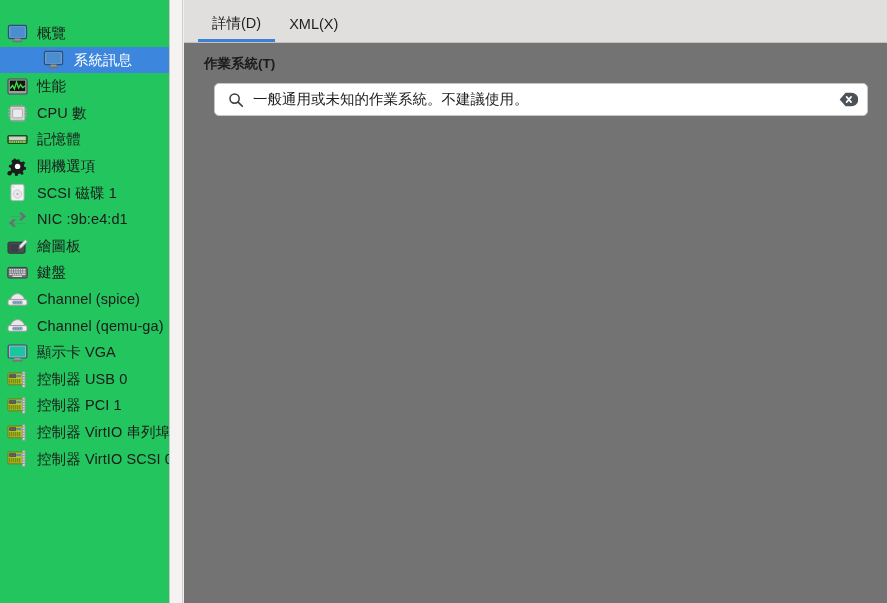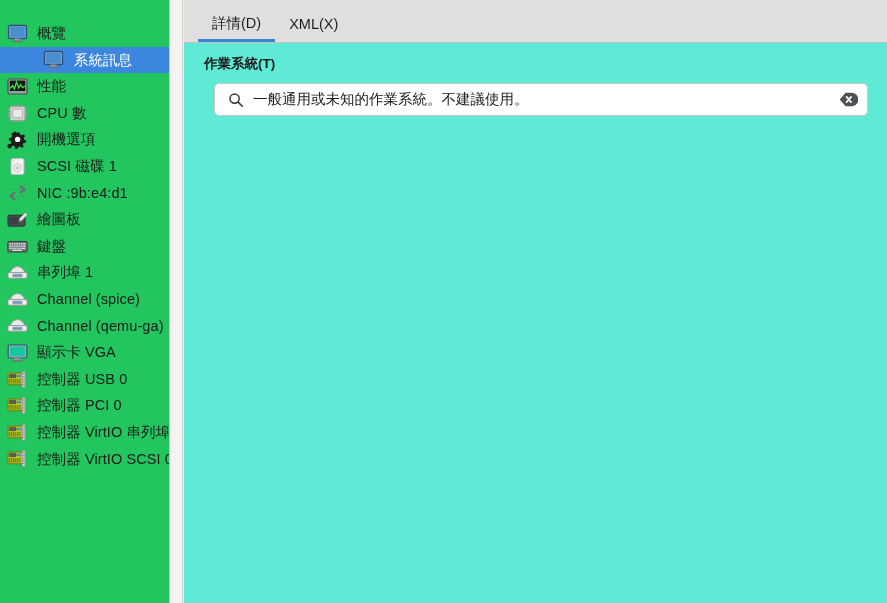--- a/index.html
+++ b/index.html
@@ -96,21 +96,21 @@
     content: "";
     position: absolute;
     left: 0; right: 0; bottom: 0;
     height: 3px;
     background: #3b82d6;
   }
 
   #pane {
     flex: 1 1 auto;
     padding: 12px 16px 0 16px;
-    background: #5eead4;
+    background: #737373;
   }
   .field-label {
     font-size: 13.5px;
     font-weight: bold;
     color: #1b1b1b;
     margin: 0 0 10px 4px;
   }
   .search-row { padding: 0 3px 0 14px; }
   .search-box {
     display: flex;
@@ -193,20 +193,39 @@
                 <rect x="0.9" y="5" width="1.9" height="1.3"></rect>
                 <rect x="0.9" y="8" width="1.9" height="1.3"></rect>
                 <rect x="0.9" y="11" width="1.9" height="1.3"></rect>
                 <rect x="18.2" y="5" width="1.9" height="1.3"></rect>
                 <rect x="18.2" y="8" width="1.9" height="1.3"></rect>
                 <rect x="18.2" y="11" width="1.9" height="1.3"></rect>
               </g>
             </svg>
           </span>
           <span class="hw-label">CPU 數</span>
+        </div>
+        <div class="hw-item">
+          <span class="hw-ico">
+            <svg width="21" height="19" viewBox="0 0 21 19">
+              <rect x="0.8" y="5.5" width="19.4" height="8" rx="0.8" fill="#2f6d2f" stroke="#1d4a1d" stroke-width="1"></rect>
+              <rect x="2" y="6.6" width="16.8" height="3.6" fill="#cfcfcf"></rect>
+              <g fill="#8fd24a">
+                <rect x="2.2" y="10.8" width="1.5" height="2.2"></rect>
+                <rect x="4.4" y="10.8" width="1.5" height="2.2"></rect>
+                <rect x="6.6" y="10.8" width="1.5" height="2.2"></rect>
+                <rect x="8.8" y="10.8" width="1.5" height="2.2"></rect>
+                <rect x="11" y="10.8" width="1.5" height="2.2"></rect>
+                <rect x="13.2" y="10.8" width="1.5" height="2.2"></rect>
+                <rect x="15.4" y="10.8" width="1.5" height="2.2"></rect>
+                <rect x="17.1" y="10.8" width="1.5" height="2.2"></rect>
+              </g>
+            </svg>
+          </span>
+          <span class="hw-label">記憶體</span>
         </div>
         <div class="hw-item">
           <span class="hw-ico">
             <svg width="21" height="19" viewBox="0 0 21 19">
               <path d="M12.3 2.2l.5 2.1 1.9.9 2-1 1.5 1.8-1.4 1.7.4 2 2 .8-.3 2.3-2.2.2-1 1.8 1 1.9-1.9 1.4-1.6-1.5-2 .4-.9 2-2.3-.3-.2-2.2-1.8-1-1.9 1-1.4-1.9 1.5-1.6-.4-2-2-.9.3-2.2 2.2-.2 1-1.8-1-1.9L7.9 1.2l1.6 1.5z" fill="#1c1c1c"></path>
               <circle cx="10.6" cy="9.4" r="2.7" fill="#ffffff"></circle>
               <circle cx="2.6" cy="16.2" r="2.2" fill="#1c1c1c"></circle>
             </svg>
           </span>
           <span class="hw-label">開機選項</span>
@@ -280,37 +299,20 @@
               <rect x="5.6" y="11.2" width="9.8" height="2.6" rx="1.2" fill="#9fb9d4" stroke="#6f8da8" stroke-width="0.7"></rect>
               <g fill="#5d7e9c">
                 <rect x="6.4" y="11.8" width="0.9" height="1.4"></rect>
                 <rect x="8" y="11.8" width="0.9" height="1.4"></rect>
                 <rect x="9.6" y="11.8" width="0.9" height="1.4"></rect>
                 <rect x="11.2" y="11.8" width="0.9" height="1.4"></rect>
                 <rect x="12.8" y="11.8" width="0.9" height="1.4"></rect>
               </g>
             </svg>
           </span>
-          <span class="hw-label">串列埠 1</span>
-        </div>
-        <div class="hw-item">
-          <span class="hw-ico">
-            <svg width="21" height="19" viewBox="0 0 21 19">
-              <path d="M3.2 9.8C4.5 6 7.2 3.6 10.5 3.6c3.3 0 6 2.4 7.3 6.2z" fill="#e9e9e9" stroke="#9b9b9b" stroke-width="1"></path>
-              <rect x="1" y="9.6" width="19" height="5.6" rx="1.4" fill="#f0f0f0" stroke="#9b9b9b" stroke-width="1"></rect>
-              <rect x="5.6" y="11.2" width="9.8" height="2.6" rx="1.2" fill="#9fb9d4" stroke="#6f8da8" stroke-width="0.7"></rect>
-              <g fill="#5d7e9c">
-                <rect x="6.4" y="11.8" width="0.9" height="1.4"></rect>
-                <rect x="8" y="11.8" width="0.9" height="1.4"></rect>
-                <rect x="9.6" y="11.8" width="0.9" height="1.4"></rect>
-                <rect x="11.2" y="11.8" width="0.9" height="1.4"></rect>
-                <rect x="12.8" y="11.8" width="0.9" height="1.4"></rect>
-              </g>
-            </svg>
-          </span>
           <span class="hw-label">Channel (spice)</span>
         </div>
         <div class="hw-item">
           <span class="hw-ico">
             <svg width="21" height="19" viewBox="0 0 21 19">
               <path d="M3.2 9.8C4.5 6 7.2 3.6 10.5 3.6c3.3 0 6 2.4 7.3 6.2z" fill="#e9e9e9" stroke="#9b9b9b" stroke-width="1"></path>
               <rect x="1" y="9.6" width="19" height="5.6" rx="1.4" fill="#f0f0f0" stroke="#9b9b9b" stroke-width="1"></rect>
               <rect x="5.6" y="11.2" width="9.8" height="2.6" rx="1.2" fill="#9fb9d4" stroke="#6f8da8" stroke-width="0.7"></rect>
               <g fill="#5d7e9c">
                 <rect x="6.4" y="11.8" width="0.9" height="1.4"></rect>
@@ -377,21 +379,21 @@
               <path d="M15.4 1.8h2.6v15.4h-2.6z" fill="#dedede" stroke="#9a9a9a" stroke-width="0.8"></path>
               <g fill="#8f8f8f">
                 <rect x="15.8" y="3.4" width="1.8" height="1.2"></rect>
                 <rect x="15.8" y="6" width="1.8" height="1.2"></rect>
                 <rect x="15.8" y="8.6" width="1.8" height="1.2"></rect>
                 <rect x="15.8" y="11.2" width="1.8" height="1.2"></rect>
                 <rect x="15.8" y="13.8" width="1.8" height="1.2"></rect>
               </g>
             </svg>
           </span>
-          <span class="hw-label">控制器 PCI 0</span>
+          <span class="hw-label">控制器 PCI 1</span>
         </div>
         <div class="hw-item">
           <span class="hw-ico">
             <svg width="21" height="19" viewBox="0 0 21 19">
               <rect x="1" y="3" width="14.4" height="11.8" rx="0.8" fill="#b8c727" stroke="#6e7a14" stroke-width="1"></rect>
               <rect x="2.4" y="4.4" width="6.6" height="3.2" rx="0.6" fill="#5a5f63" stroke="#3c4044" stroke-width="0.7"></rect>
               <rect x="10" y="4.8" width="4" height="2.4" fill="#4f8fc4"></rect>
               <g fill="#7f8c12">
                 <rect x="2" y="9" width="1.5" height="4.6"></rect>
                 <rect x="4" y="9" width="1.5" height="4.6"></rect>

